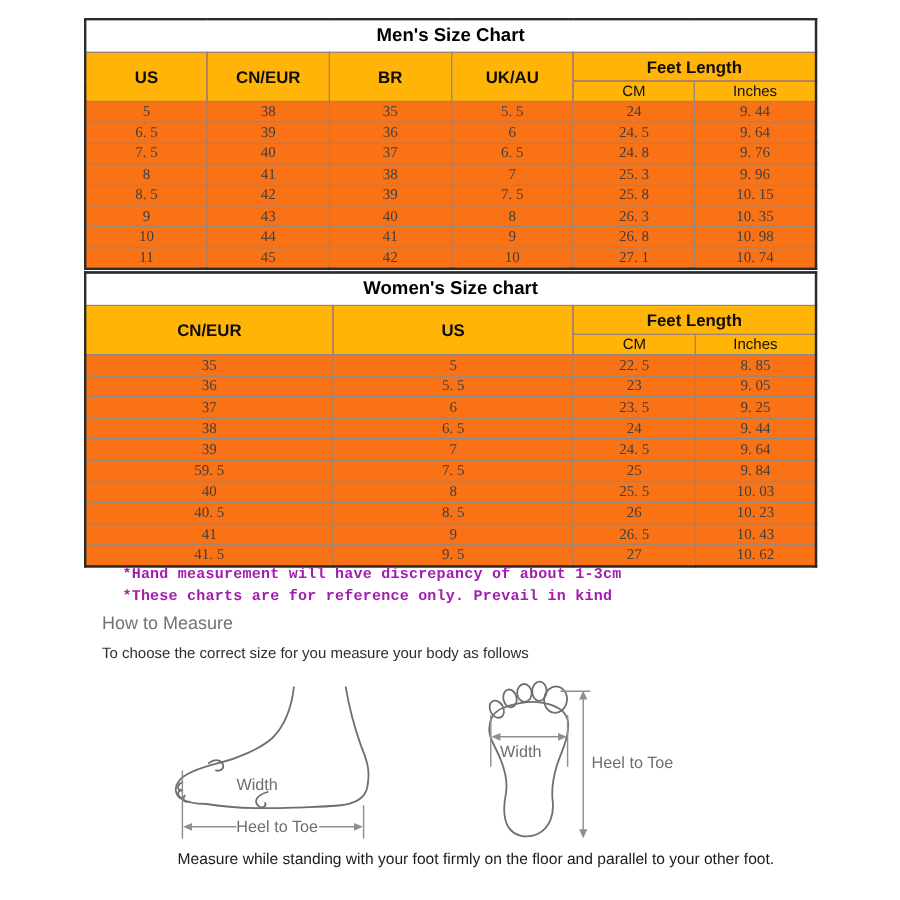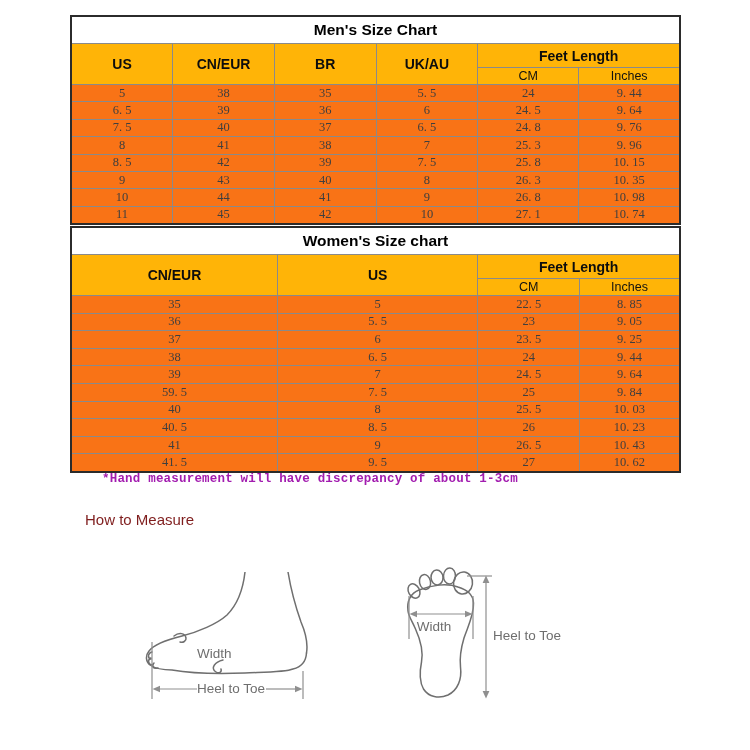--- a/index.html
+++ b/index.html
@@ -46,21 +46,21 @@
     position:absolute; left:70px;
     font-family:"Liberation Mono", monospace; font-weight:bold;
     font-size:12.5px; color:#a21caf; letter-spacing:0.2px; white-space:nowrap;margin-left:32px;
   }
   #note-1 { top:472px; }
   #note-2 { top:490px; }
 
   
   #htm-heading {
     position:absolute; left:85px; top:511px;
-    font-size:15px; color:#7f1d1d;
+    font-size:15px; color:#737373;
   }
   #htm-subtext {
     position:absolute; left:85px; top:537px;
     font-size:12.5px; color:#2e2e2e;
   }
   .diagram { position:absolute; }
   #foot-side { left:140px; top:572px; }
   #foot-top  { left:393px; top:563px; }
   .foot-stroke  { fill:none; stroke:#6f6f6f; stroke-width:1.5; stroke-linecap:round; }
   .meas-stroke  { fill:none; stroke:#8f8f8f; stroke-width:1.2; }
@@ -249,22 +249,24 @@
         <tr>
           <td>41. 5</td>
           <td>9. 5</td>
           <td>27</td>
           <td>10. 62</td>
         </tr>
       </tbody>
   </table>
 
   <div class="note" id="note-1">*Hand measurement will have discrepancy of about 1-3cm</div>
+  <div class="note" id="note-2">*These charts are for reference only. Prevail in kind</div>
 
   <div id="htm-heading">How to Measure</div>
+  <div id="htm-subtext">To choose the correct size for you measure your body as follows</div>
 
   <svg class="diagram" id="foot-side" width="245" height="135" viewBox="0 0 245 135">
     <path class="foot-stroke" d="M105 0 C103 18 98 32 87 43 C77 52 58 60 42 64 C30 67 14 72 9 79 C5 84 6 90 10 93 C16 97 24 98 32 98 C55 102 80 102 105 101 C130 100 146 100 153 97 C161 95 166 89 166.5 81"></path>
     <path class="foot-stroke" d="M148 0 C151 18 156 36 161 50 C167 64 168 72 166.5 81"></path>
     <path class="foot-stroke" d="M34 64 C39 60 45 61 46 66 C46.5 69 43 71 40 70"></path>
     <path class="foot-stroke" d="M12 80 C8 81 7 86 11 87"></path>
     <path class="foot-stroke" d="M11 86 C7 88 8 93 13 93"></path>
     <path class="foot-stroke" d="M14 91 C11 94 13 97 18 96"></path>
     <path class="foot-stroke" d="M83 88 C75 90 70 96 76 100 C79 102 82 100 81 97"></path>
     <line class="meas-stroke" x1="12" y1="70" x2="12" y2="127"></line>
@@ -290,14 +292,15 @@
     <polygon class="meas-fill" points="16.5,51 24,47.8 24,54.2"></polygon>
     <polygon class="meas-fill" points="79.5,51 72,47.8 72,54.2"></polygon>
     <line class="meas-stroke" x1="74" y1="13" x2="99" y2="13"></line>
     <line class="meas-stroke" x1="93" y1="19" x2="93" y2="129"></line>
     <polygon class="meas-fill" points="93,12.5 89.6,20 96.4,20"></polygon>
     <polygon class="meas-fill" points="93,135.5 89.6,128 96.4,128"></polygon>
     <text x="41" y="68" text-anchor="middle">Width</text>
     <text x="100" y="77">Heel to Toe</text>
   </svg>
 
+  <div id="caption">Measure while standing with your foot firmly on the floor and parallel to your other foot.</div>
 
 </div>
 
 </body></html>

